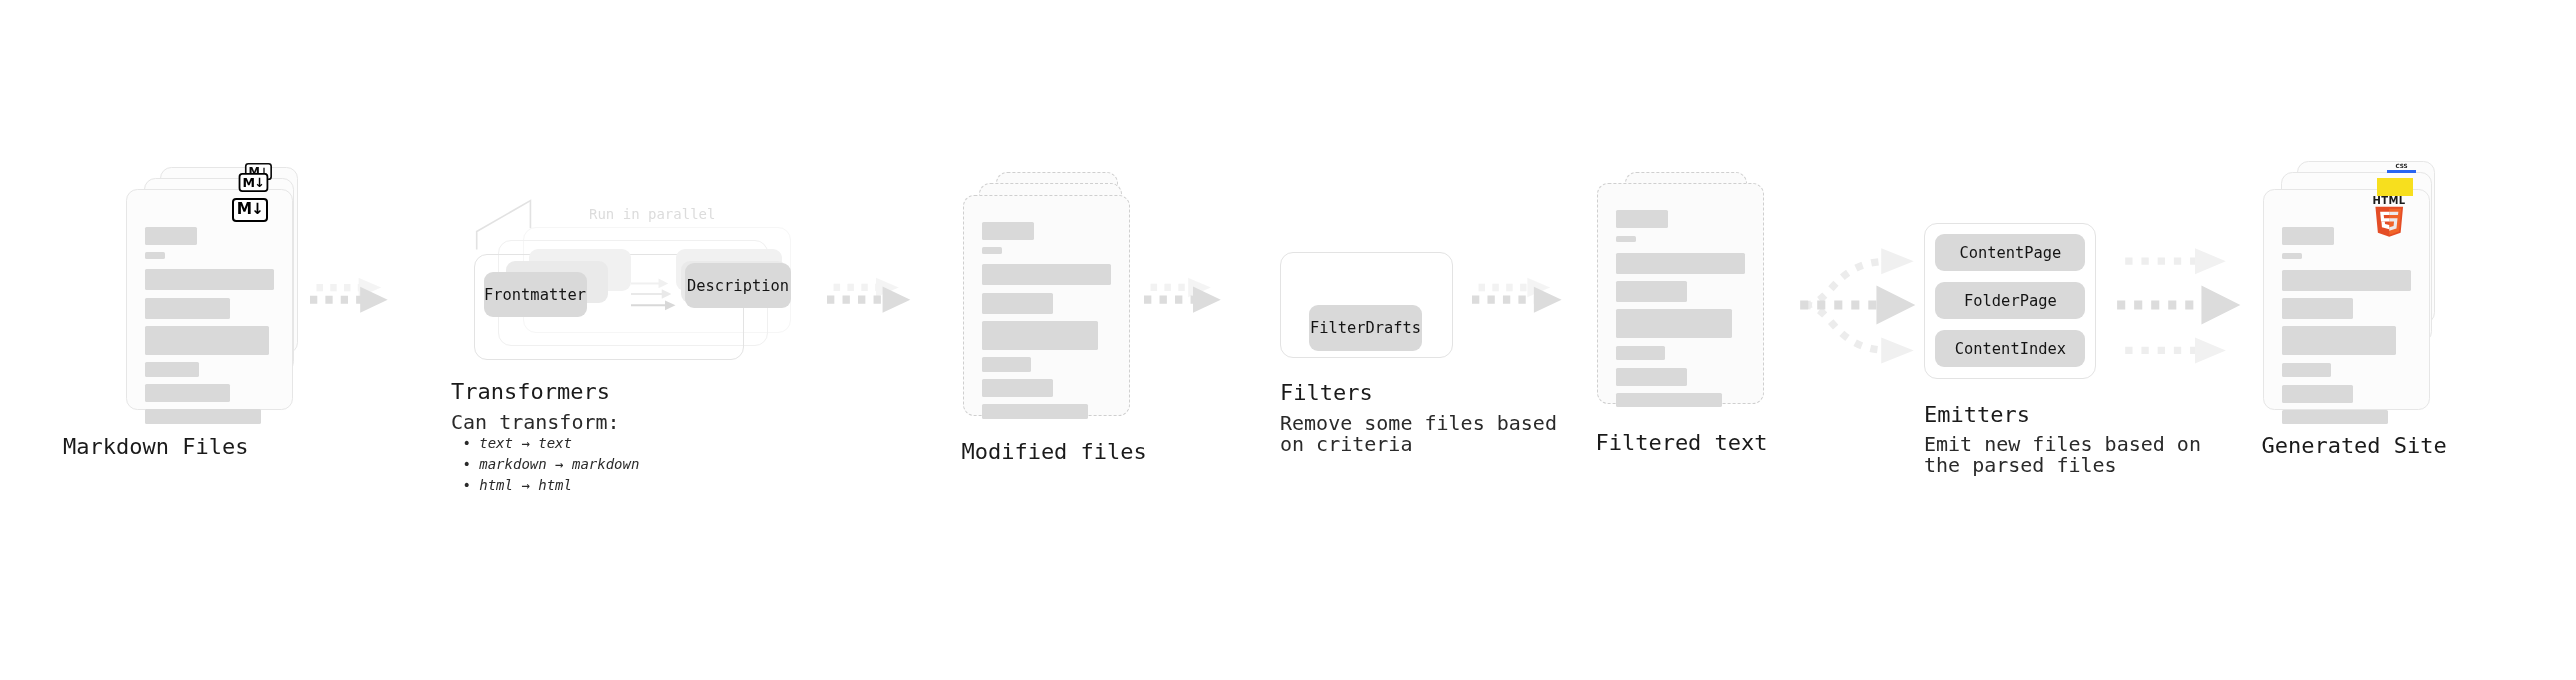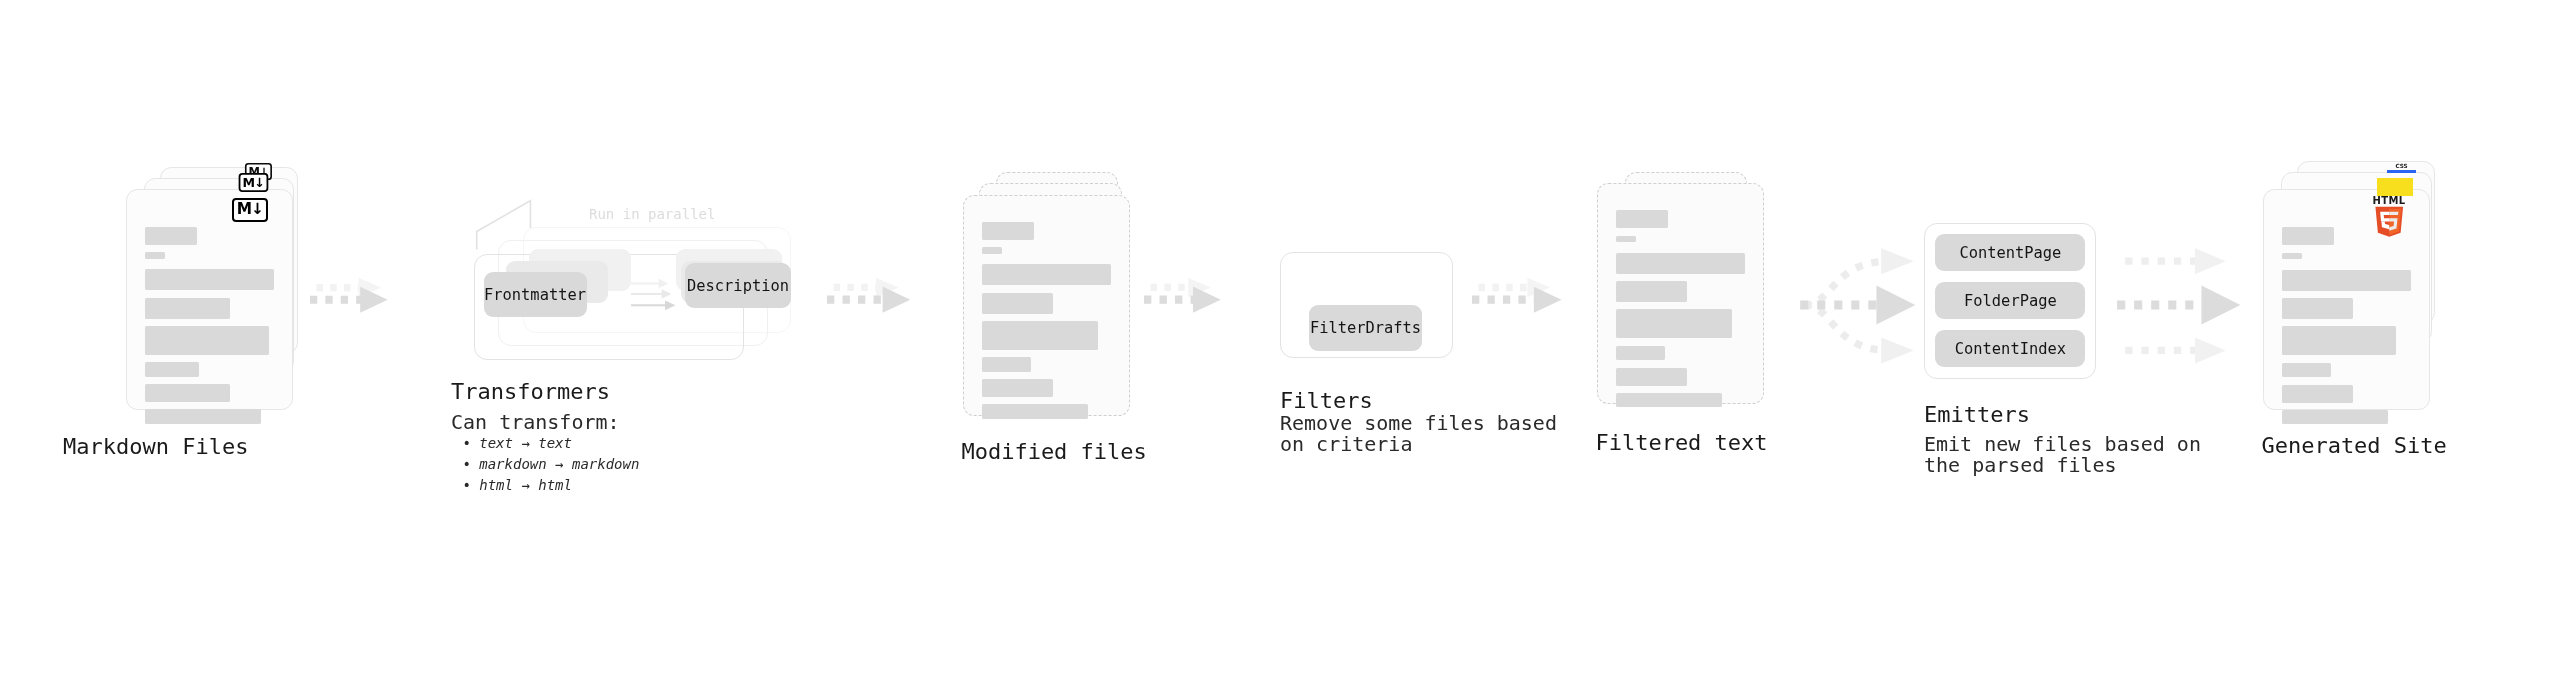--- a/index.html
+++ b/index.html
@@ -244,21 +244,21 @@
     <line x1="0" y1="29" x2="62" y2="29" stroke="#dcdcdc" stroke-width="10" stroke-dasharray="9 10"></line>
     <polygon points="60,13 94,29 60,45" fill="#dcdcdc"></polygon>
   </g>
 </svg>
 
 <div class="stage" style="left:1280px;top:252px;">
   <div class="groupbox" style="left:0px;top:0px;width:173px;height:106px;"></div>
   <div class="pill" style="left:29px;top:29px;width:113px;height:46px;margin-top:24px;">
     <span>FilterDrafts</span>
   </div>
-  <div class="title" style="position:absolute;left:0px;top:136px;text-align:center;">Filters</div>
+  <div class="title" style="position:absolute;left:0px;top:128px;text-align:center;">Filters</div>
   <div class="subtitle" style="position:absolute;left:0px;top:161px;">Remove some files based
 on criteria</div>
 </div>
 
 <svg style="left:1472px;top:276px;" width="114" height="49" viewBox="0 0 140 60">
   <g opacity="0.45">
     <line x1="8" y1="14" x2="70" y2="14" stroke="#e3e3e3" stroke-width="9" stroke-dasharray="8 9"></line>
     <polygon points="68,2 96,14 68,26" fill="#e8e8e8"></polygon>
   </g>
   <g>

